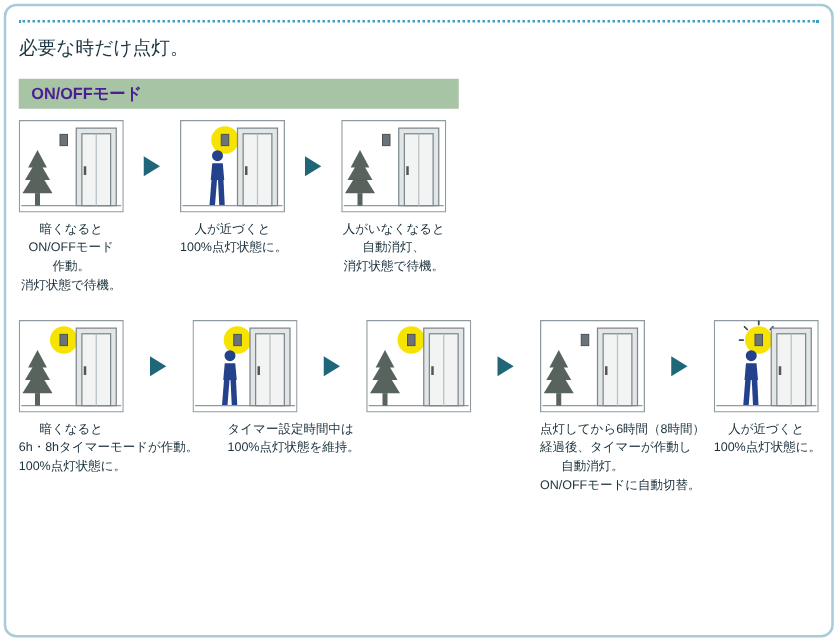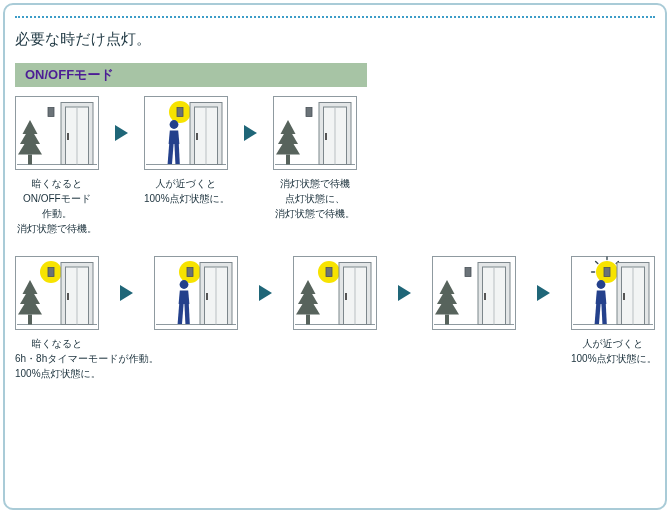--- a/index.html
+++ b/index.html
@@ -221,22 +221,22 @@
 
         <g class="person" fill="#24418c">
           <circle cx="30" cy="28.5" r="4.4"></circle>
           <path d="M25.8,34.5 L34.2,34.5 L35.4,48 L24.6,48 Z"></path>
           <path d="M25.2,48 L29.6,48 L28,68 L23.6,68 Z"></path>
           <path d="M30.4,48 L34.8,48 L35.8,68 L31.4,68 Z"></path>
         </g>
       </svg>
     </div>
     <div class="caption">
-            <div>消灯状態で待機</div>
-            <div>点灯状態に、</div>
+            <div>人がいなくなると</div>
+            <div>自動消灯、</div>
             <div>消灯状態で待機。</div>
           </div>
   </div>
 </div>
   </section>
 
   <section class="mode-section">
     <div class="flow" data-section="timer">
   <div class="step has-tree light-on">
     <div class="scene">
@@ -322,20 +322,24 @@
         </g>
 
         <g class="person" fill="#24418c">
           <circle cx="30" cy="28.5" r="4.4"></circle>
           <path d="M25.8,34.5 L34.2,34.5 L35.4,48 L24.6,48 Z"></path>
           <path d="M25.2,48 L29.6,48 L28,68 L23.6,68 Z"></path>
           <path d="M30.4,48 L34.8,48 L35.8,68 L31.4,68 Z"></path>
         </g>
       </svg>
     </div>
+    <div class="caption">
+            <div>タイマー設定時間中は</div>
+            <div>100%点灯状態を維持。</div>
+          </div>
   </div>
 
   <div class="arrow"></div>
 
   <div class="step has-tree light-on">
     <div class="scene">
       <svg viewBox="0 0 84 74" width="84" height="74">
 
         <rect x="0.5" y="0.5" width="83" height="73" fill="#ffffff" stroke="#8f9aa0"></rect>
         <line x1="2" y1="68.5" x2="82" y2="68.5" stroke="#8f9aa0" stroke-width="1"></line>
@@ -413,20 +417,26 @@
         </g>
 
         <g class="person" fill="#24418c">
           <circle cx="30" cy="28.5" r="4.4"></circle>
           <path d="M25.8,34.5 L34.2,34.5 L35.4,48 L24.6,48 Z"></path>
           <path d="M25.2,48 L29.6,48 L28,68 L23.6,68 Z"></path>
           <path d="M30.4,48 L34.8,48 L35.8,68 L31.4,68 Z"></path>
         </g>
       </svg>
     </div>
+    <div class="caption">
+            <div>点灯してから6時間（8時間）</div>
+            <div>経過後、タイマーが作動し</div>
+            <div>自動消灯。</div>
+            <div>ON/OFFモードに自動切替。</div>
+          </div>
   </div>
 
   <div class="arrow"></div>
 
   <div class="step has-person light-flash">
     <div class="scene">
       <svg viewBox="0 0 84 74" width="84" height="74">
 
         <rect x="0.5" y="0.5" width="83" height="73" fill="#ffffff" stroke="#8f9aa0"></rect>
         <line x1="2" y1="68.5" x2="82" y2="68.5" stroke="#8f9aa0" stroke-width="1"></line>

